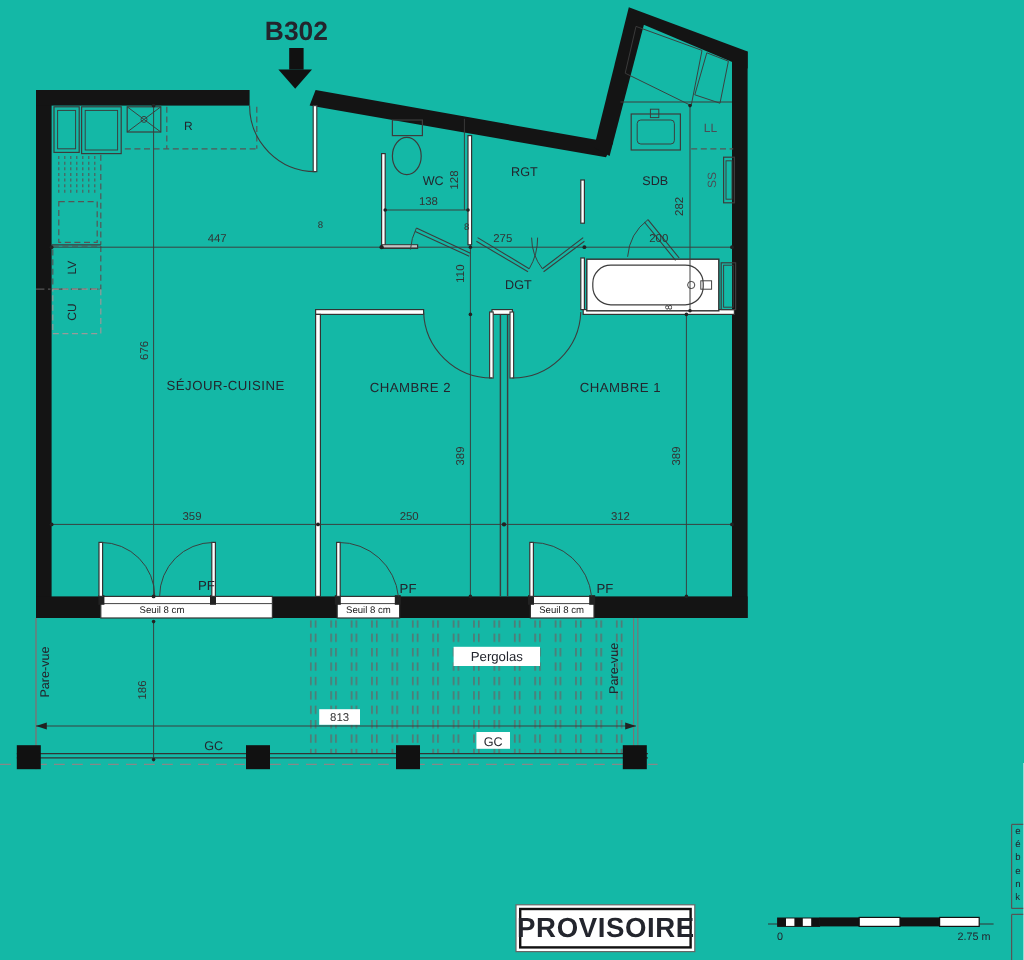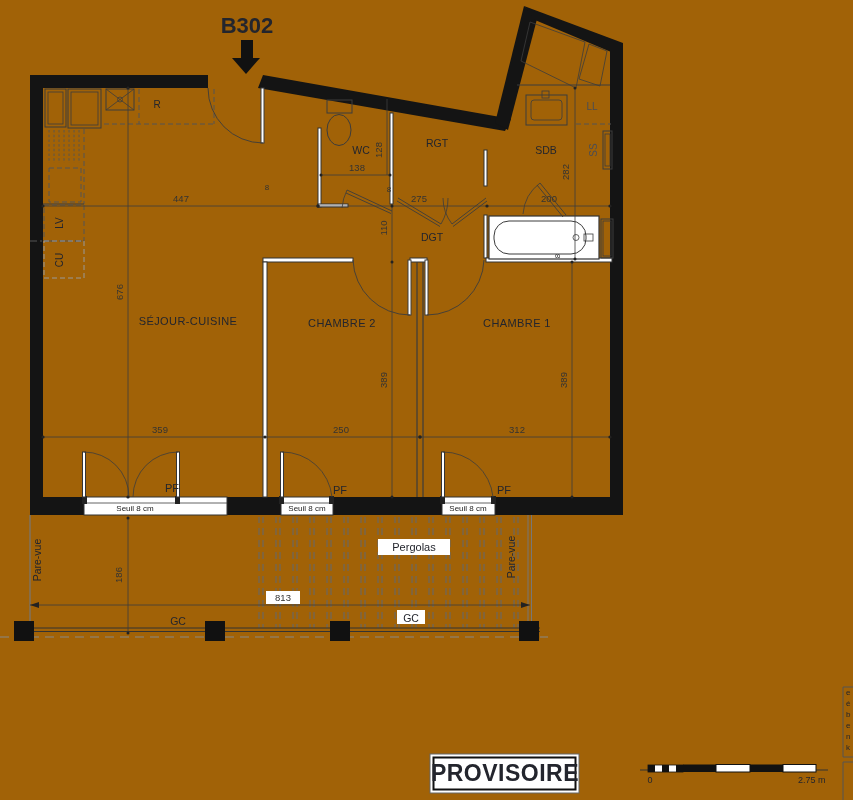--- a/index.html
+++ b/index.html
@@ -1,16 +1,16 @@
 <!DOCTYPE html>
 <html><head>
 <meta charset="utf-8">
 <style>
   html,body{margin:0;padding:0;background:#ffffff;}
-  .stage{width:853px;height:800px;position:relative;background:#a16207;}
+  .stage{width:853px;height:800px;position:relative;background:#14b8a6;}
   svg{display:block;font-family:"Liberation Sans",sans-serif;}
   text{fill:#23252d;}
   .dim{font-size:9.5px;fill:#333;}
   .dim-sm{font-size:8px;fill:#333;}
   .room{font-size:11px;letter-spacing:.4px;}
   .room-sm{font-size:10.5px;}
   .equip{font-size:10px;fill:#4a4d55;}
   .seuil{font-size:8px;fill:#222;}
   .thin{stroke:#3c3c3c;stroke-width:1;fill:none;}
   .thin2{stroke:#3c3c3c;stroke-width:.8;fill:none;}

